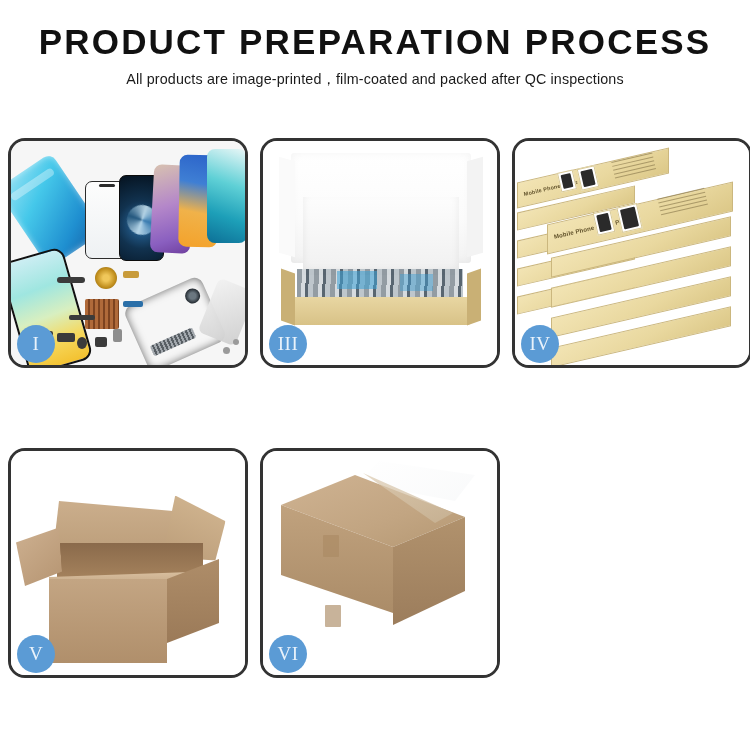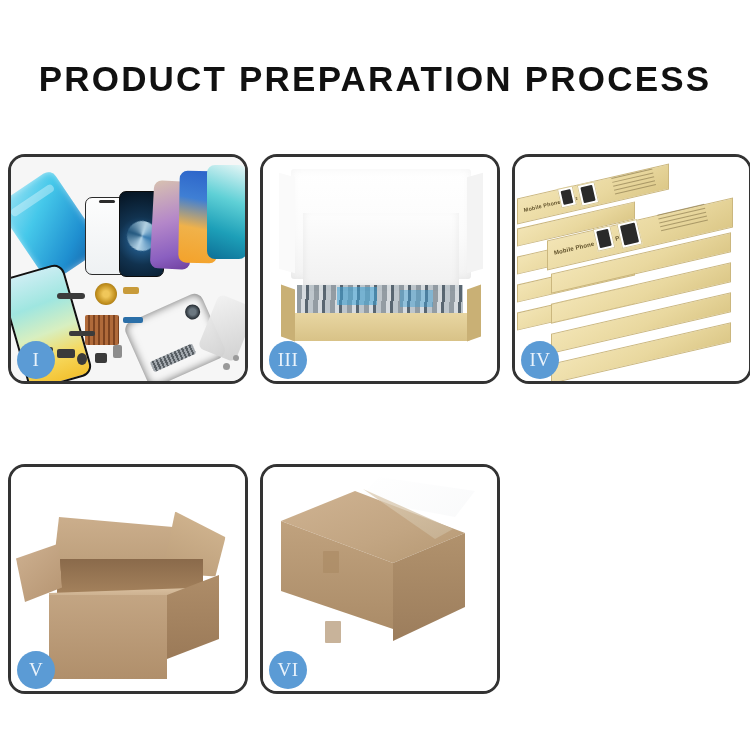--- a/index.html
+++ b/index.html
@@ -4,21 +4,21 @@
 <style>
   html,body{margin:0;padding:0;}
   body{
     width:750px;height:750px;background:#ffffff;
     font-family:"Liberation Sans","DejaVu Sans",sans-serif;
     overflow:hidden;position:relative;
   }
   .page{width:750px;height:750px;position:relative;}
 
   
-  .header{padding-top:45px;text-align:center;margin-top:16px;}
+  .header{padding-top:24px;text-align:center;}
   .title{
     font-size:35px;font-weight:700;color:#111;
     letter-spacing:2.2px;line-height:1.05;white-space:nowrap;
   }
   .subtitle{
     margin-top:9px;font-size:14.3px;color:#1a1a1a;font-weight:400;
     letter-spacing:.15px;white-space:nowrap;
   }
 
   
@@ -331,20 +331,21 @@
     clip-path:polygon(20px 0,116px 14px,96px 40px,0 22px);
   }
 </style>
 </head>
 <body>
 
 <div class="page">
 
   <div class="header">
     <div class="title">PRODUCT PREPARATION PROCESS</div>
+    <div class="subtitle">All products are image-printed，film-coated and packed after QC inspections</div>
   </div>
 
   <div class="grid">
 
     <div class="panel">
       <div class="panel-inner">
         <div class="scene">
           <div class="ph p1-blueflex"></div>
           <div class="ph p1-glass"></div>
           <div class="ph p1-dark"></div>

